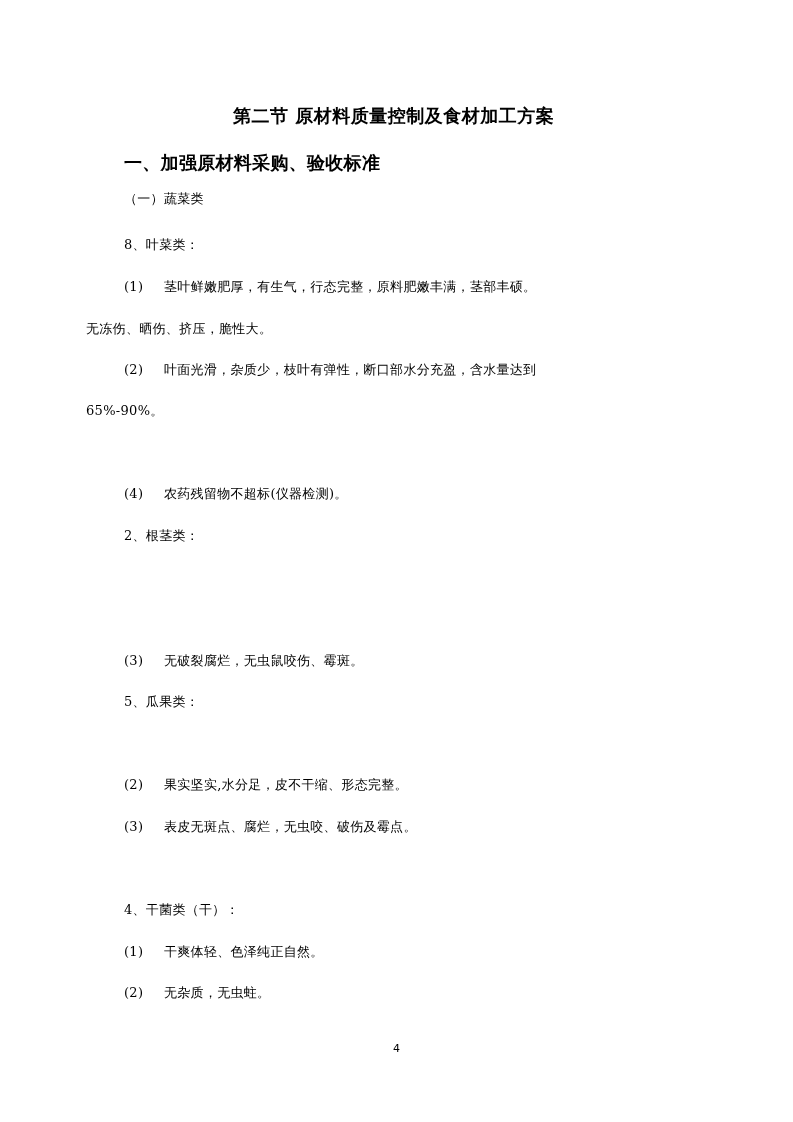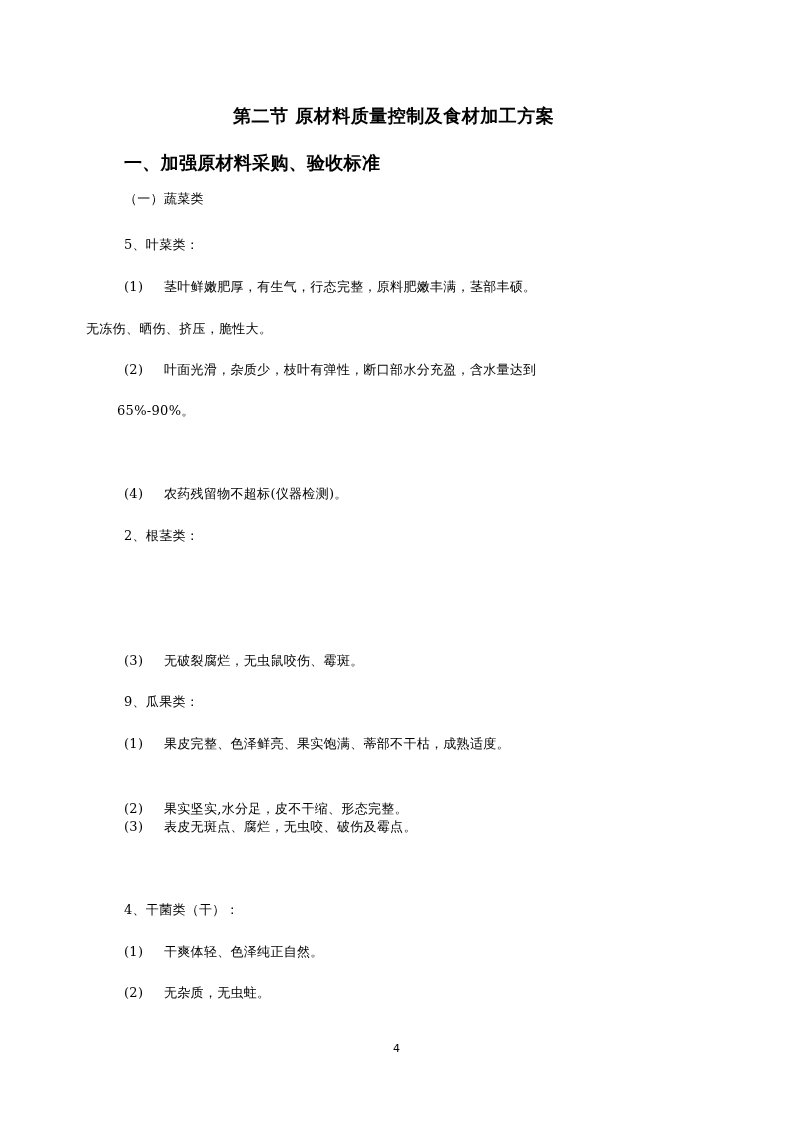--- a/index.html
+++ b/index.html
@@ -56,52 +56,49 @@
 <body>
 
 <div class="page">
 
   <div class="line title" style="left:233px; top:104px;">第二节 原材料质量控制及食材加工方案</div>
 
   <div class="line h1" style="left:124px; top:151px;">一、加强原材料采购、验收标准</div>
 
   <div class="line" style="left:124px; top:187px;">（一）蔬菜类</div>
 
-  <div class="line" style="left:124px; top:233px;">5、叶菜类：</div>
+  <div class="line" style="left:124px; top:233px;">8、叶菜类：</div>
 
   <div class="line" style="left:124px; top:275px;">
     <span class="num">(1)</span><span>茎叶鲜嫩肥厚，有生气，行态完整，原料肥嫩丰满，茎部丰硕。</span>
   </div>
   <div class="line" style="left:86px; top:317px;">无冻伤、晒伤、挤压，脆性大。</div>
 
   <div class="line" style="left:124px; top:358px;">
     <span class="num">(2)</span><span>叶面光滑，杂质少，枝叶有弹性，断口部水分充盈，含水量达到</span>
   </div>
-  <div class="line" style="left:86px; top:399px;margin-left:31px;">65%-90%。</div>
+  <div class="line" style="left:86px; top:399px;">65%-90%。</div>
 
 
   <div class="line" style="left:124px; top:482px;">
     <span class="num">(4)</span><span>农药残留物不超标(仪器检测)。</span>
   </div>
 
   <div class="line" style="left:124px; top:524px;text-align:center;">2、根茎类：</div>
 
 
 
   <div class="line" style="left:124px; top:649px;">
     <span class="num">(3)</span><span>无破裂腐烂，无虫鼠咬伤、霉斑。</span>
   </div>
 
-  <div class="line" style="left:124px; top:690px;">9、瓜果类：</div>
+  <div class="line" style="left:124px; top:690px;">5、瓜果类：</div>
 
-  <div class="line" style="left:124px; top:732px;">
-    <span class="num">(1)</span><span>果皮完整、色泽鲜亮、果实饱满、蒂部不干枯，成熟适度。</span>
-  </div>
 
-  <div class="line" style="left:124px; top:773px;margin-top:24px;">
+  <div class="line" style="left:124px; top:773px;">
     <span class="num">(2)</span><span>果实坚实,水分足，皮不干缩、形态完整。</span>
   </div>
 
   <div class="line" style="left:124px; top:815px;">
     <span class="num">(3)</span><span>表皮无斑点、腐烂，无虫咬、破伤及霉点。</span>
   </div>
 
 
   <div class="line" style="left:124px; top:898px;">4、干菌类（干）：</div>
 

